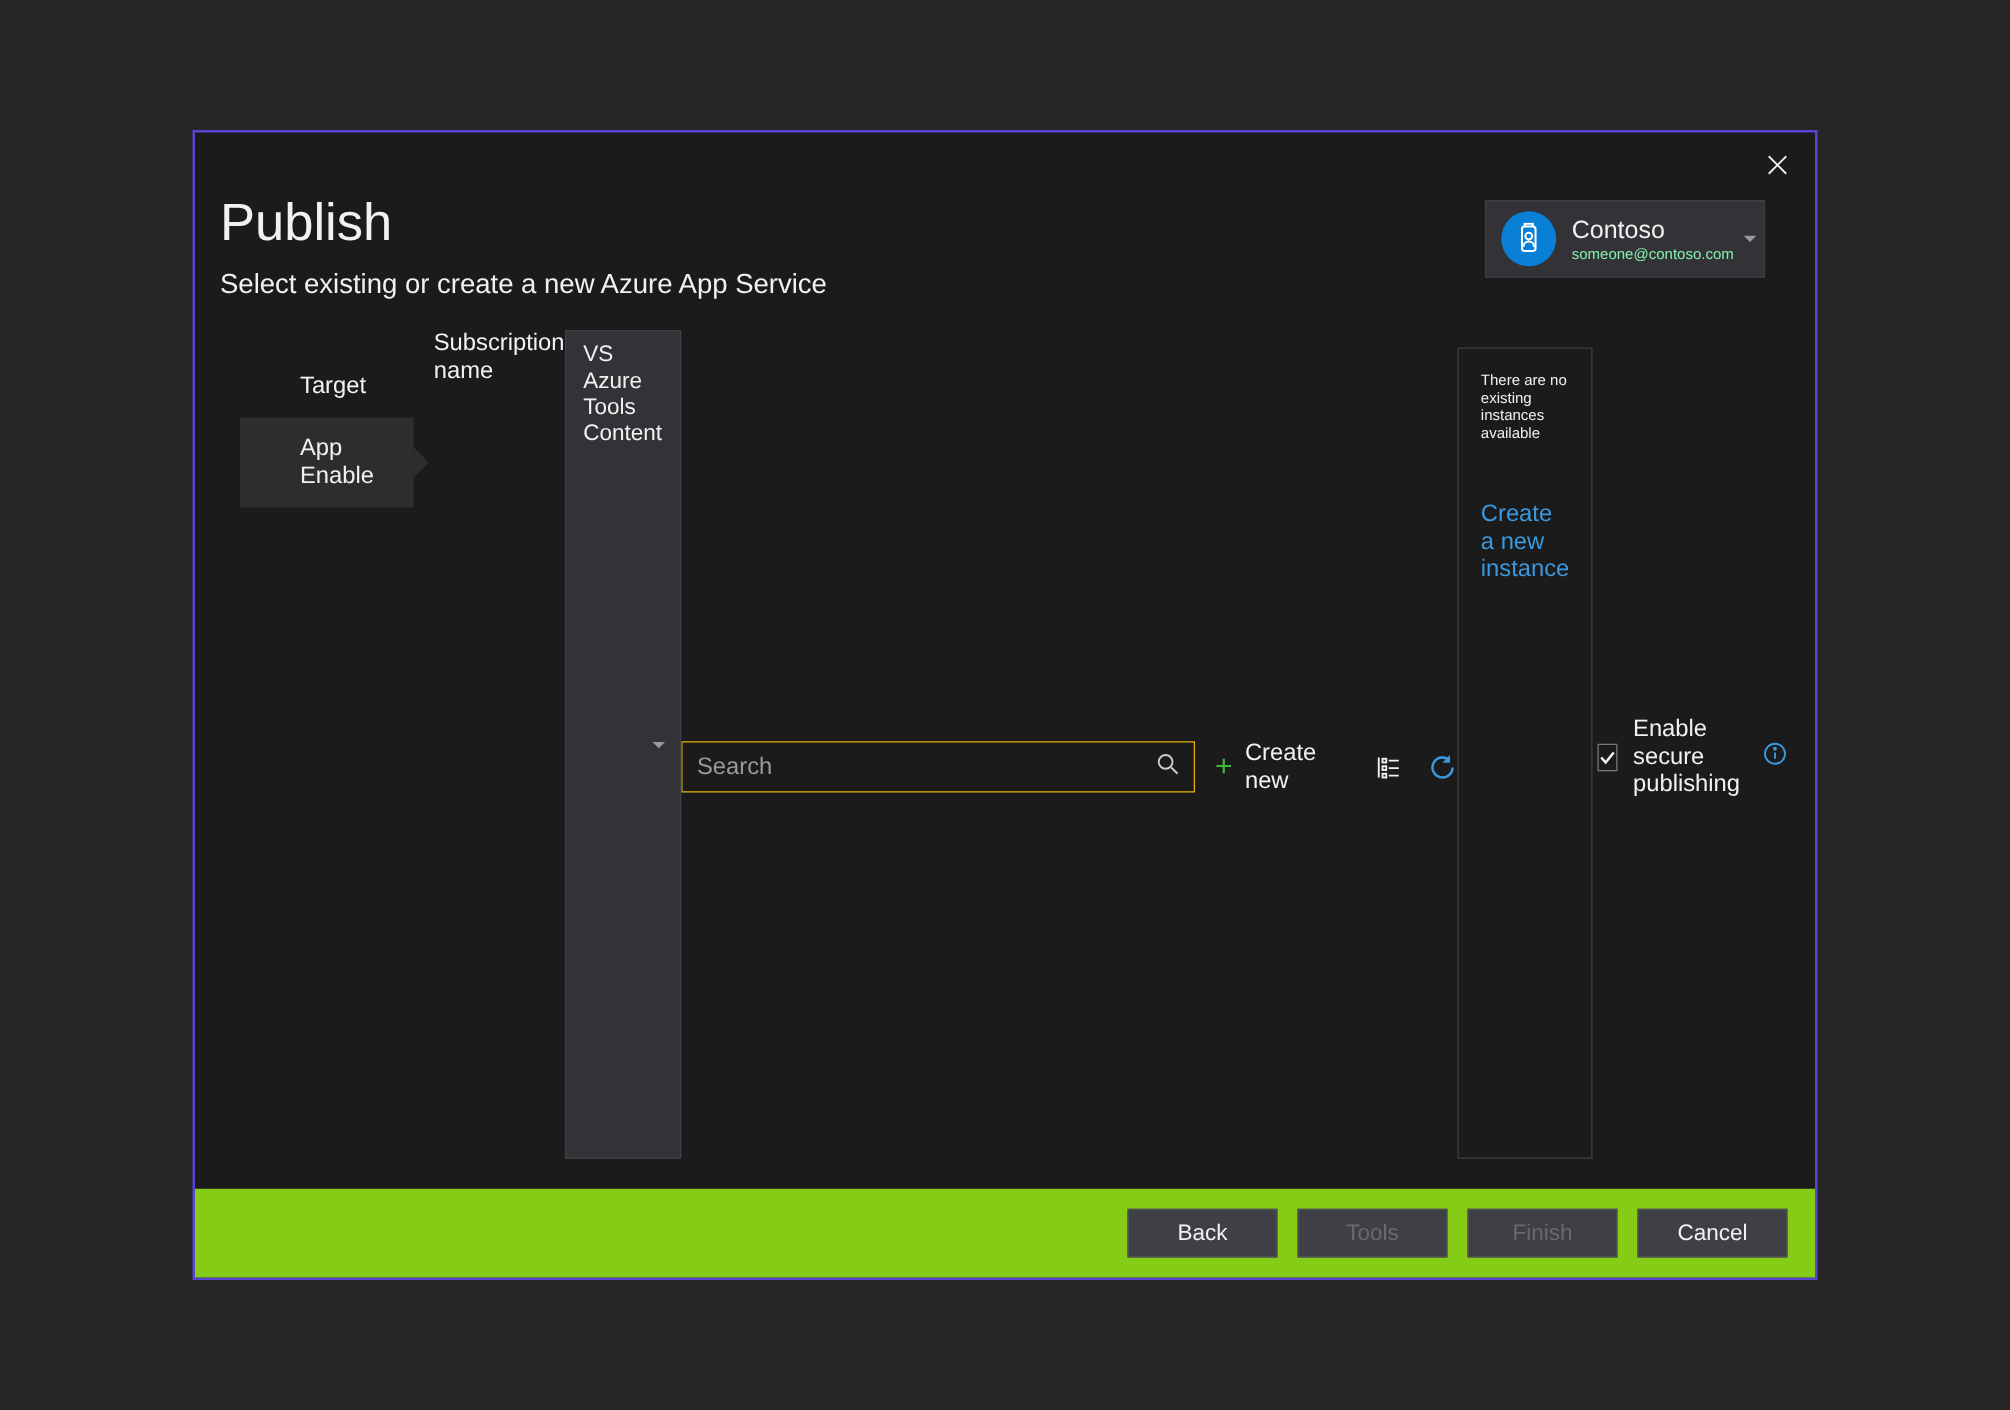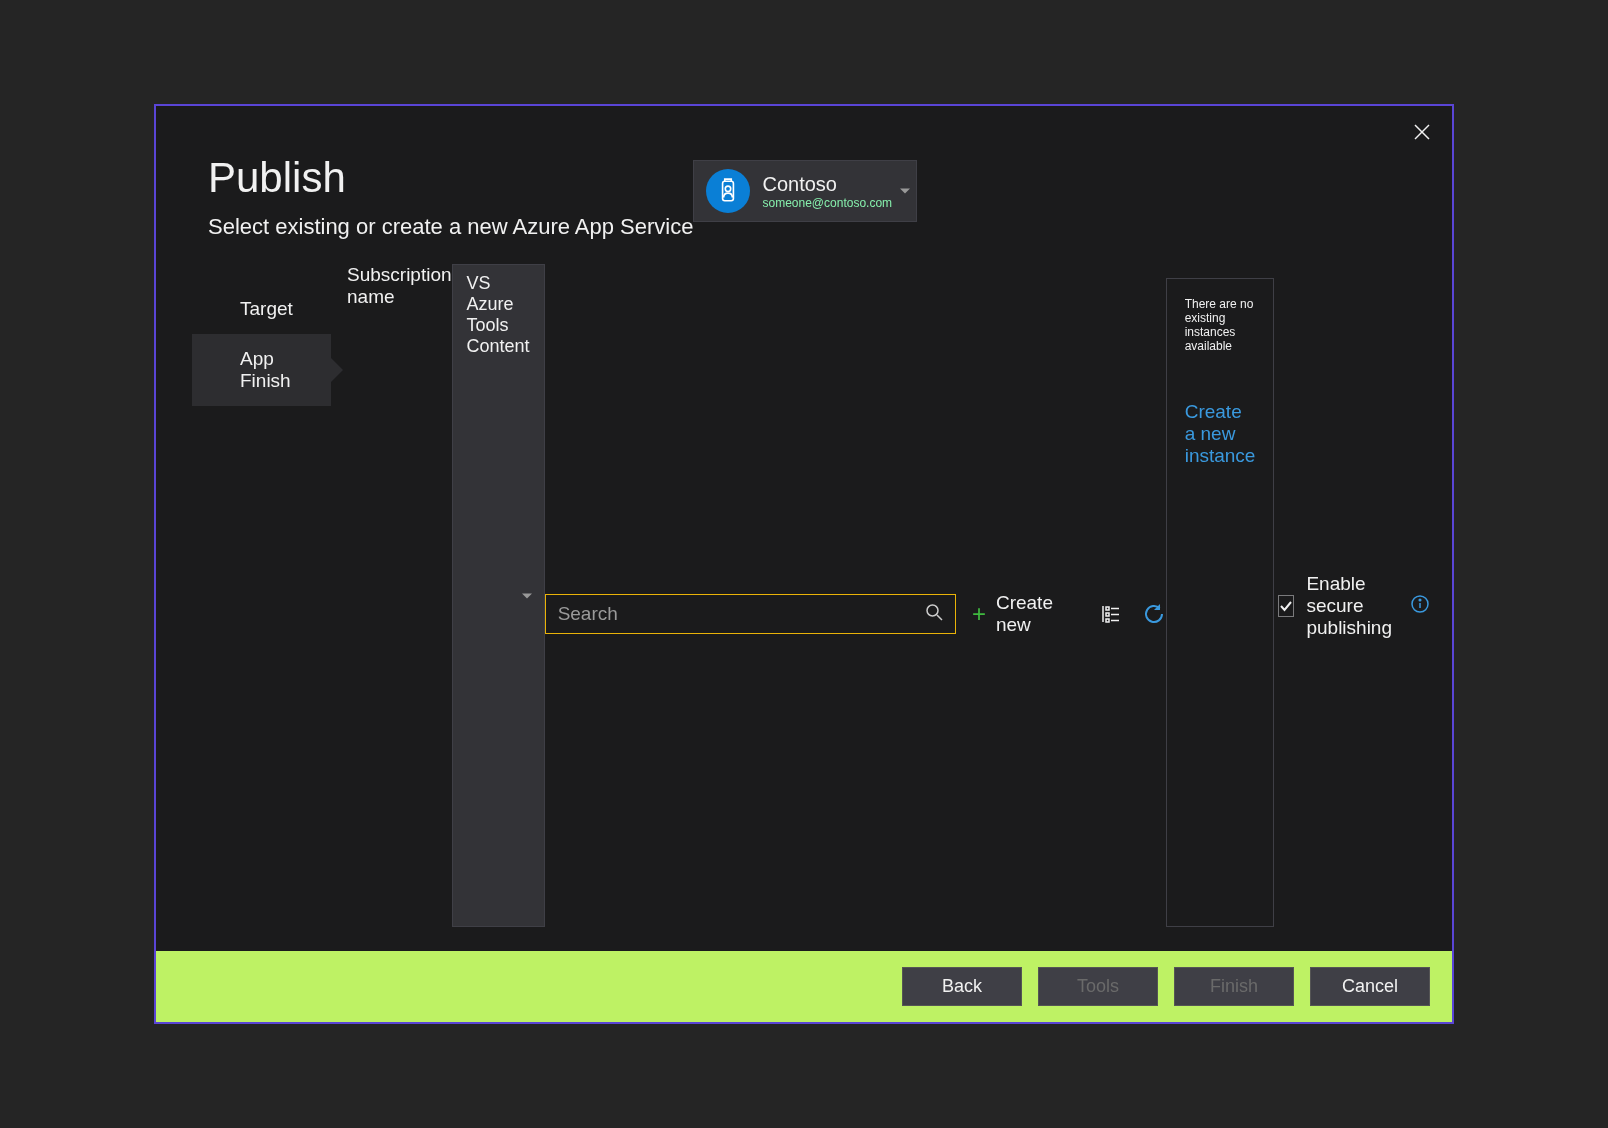--- a/index.html
+++ b/index.html
@@ -35,22 +35,22 @@
       cursor: pointer;
       width: 24px;
       height: 24px;
       display: flex;
       align-items: center;
       justify-content: center;
     }
     .header {
       padding: 48px 40px 24px 20px;
       display: flex;
+      justify-content: space-between;
       align-items: flex-start;
-      margin-left: 32px;
     }
     .header-left {
       display: flex;
       flex-direction: column;
     }
     .title {
       font-size: 42px;
       font-weight: 300;
       color: #f1f1f1;
       margin-bottom: 12px;
@@ -267,21 +267,21 @@
     }
     .checkbox-label {
       font-size: 19px;
       color: #f1f1f1;
     }
     .info-icon {
       color: #3a99de;
       cursor: pointer;
     }
     .footer {
-      background: #bef264;
+      background: #84cc16;
       padding: 16px 22px;
       display: flex;
       justify-content: flex-end;
       gap: 16px;
       margin-top: 24px;
     }
     .btn {
       min-width: 120px;
       padding: 8px 20px;
       background: #3f3f46;
@@ -328,21 +328,21 @@
       <div class="account-caret"></div>
     </div>
   </div>
 
   <div class="main">
     <div class="sidebar">
       <div class="sidebar-item">
         <span>Target</span>
       </div>
       <div class="sidebar-item active">
-        <span>App Finish</span>
+        <span>App Enable</span>
       </div>
     </div>
 
     <div class="content">
       <div class="field-label">Subscription name</div>
       <div class="dropdown">
         <span>VS Azure Tools Content</span>
       </div>
 
       <div class="toolbar-row">

